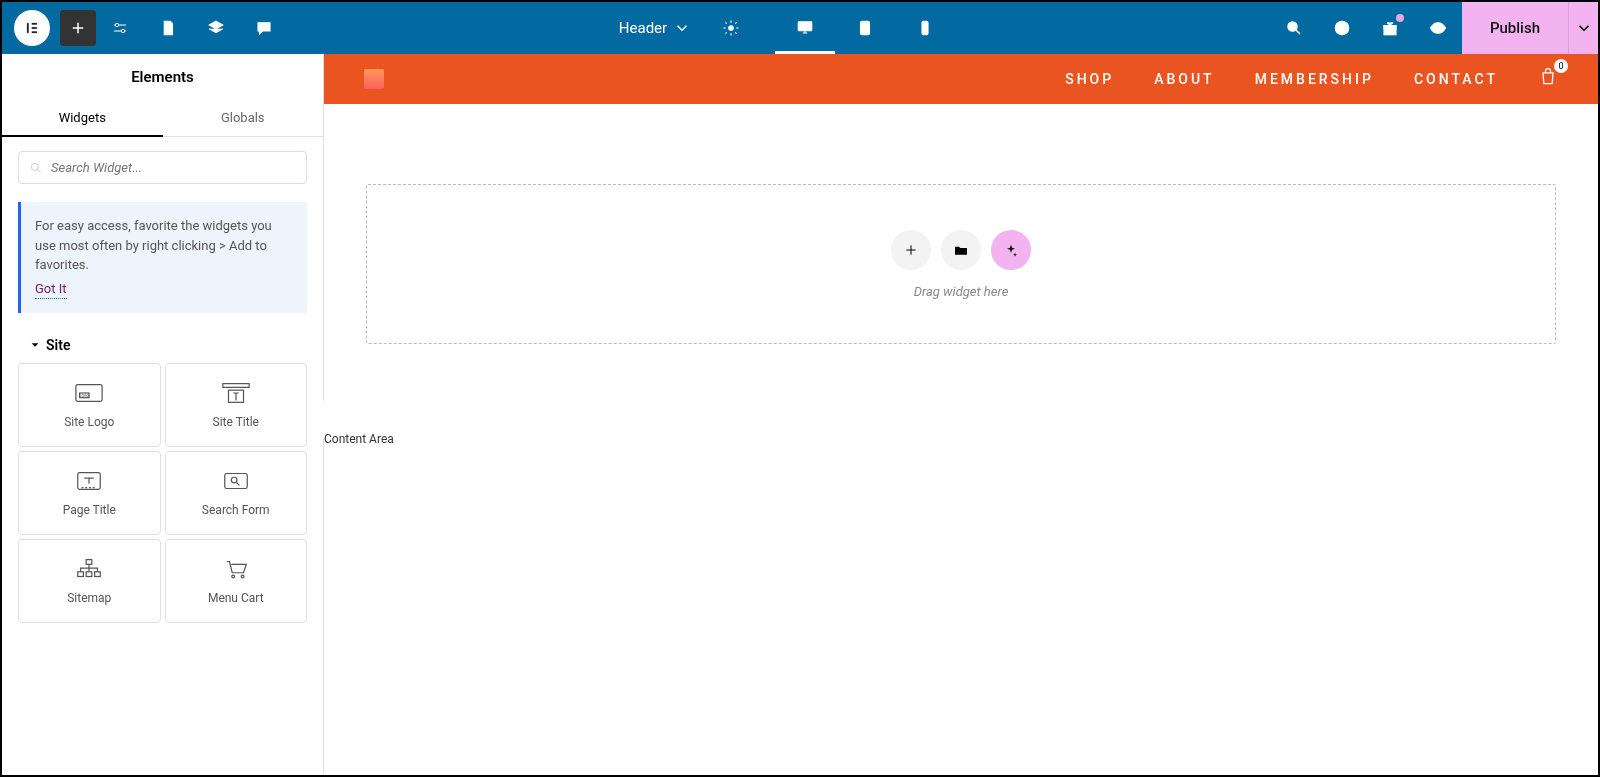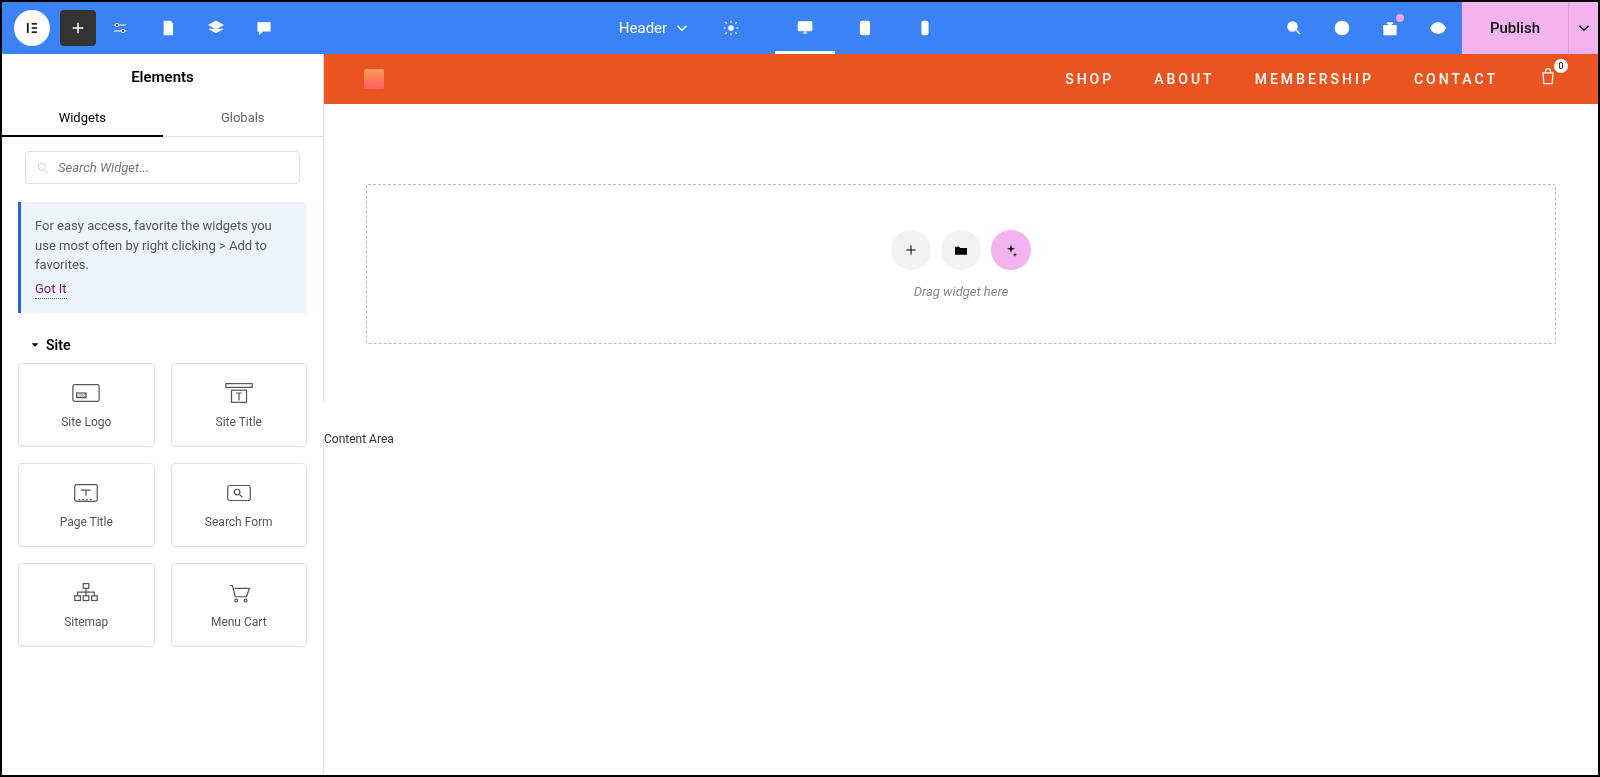--- a/index.html
+++ b/index.html
@@ -1,19 +1,19 @@
 <!DOCTYPE html>
 <html><head>
 <meta charset="utf-8">
 <style>
 * { margin: 0; padding: 0; box-sizing: border-box; font-family: -apple-system, BlinkMacSystemFont, "Segoe UI", Roboto, Arial, sans-serif; }
 body { width: 1600px; height: 777px; border: 2px solid #000; overflow: hidden; background: #fff; }
 
 
-.top-bar { display: flex; align-items: center; height: 52px; background: #3b82f6; color: #fff; }
+.top-bar { display: flex; align-items: center; height: 52px; background: #0369a1; color: #fff; }
 .top-bar .left { display: flex; align-items: center; gap: 0; }
 .logo-e { width: 36px; height: 36px; background: #fff; color: #000; border-radius: 50%; display: flex; align-items: center; justify-content: center; margin-left: 12px; }
 .icon-btn { width: 48px; height: 48px; display: flex; align-items: center; justify-content: center; cursor: pointer; }
 .icon-btn.dark { background: #333; border-radius: 4px; width: 36px; height: 36px; margin-left: 10px; }
 .top-bar svg { width: 18px; height: 18px; fill: #fff; stroke: #fff; }
 .top-center { flex: 1; display: flex; justify-content: center; align-items: center; gap: 0; }
 .header-dd { display: flex; align-items: center; gap: 6px; padding: 0 16px; font-size: 15px; }
 .device-btns { display: flex; gap: 0; margin-left: 20px; }
 .device-btn { width: 60px; height: 52px; display: flex; align-items: center; justify-content: center; cursor: pointer; }
 .device-btn.active { border-bottom: 3px solid #fff; }
@@ -23,27 +23,27 @@
 .gift-wrap { position: relative; }
 .gift-dot { position: absolute; top: 10px; right: 10px; width: 8px; height: 8px; background: #e5a8e3; border-radius: 50%; }
 
 
 .main { display: flex; height: calc(100% - 52px); }
 .sidebar { width: 322px; border-right: 1px solid #e0e0e0; display: flex; flex-direction: column; background: #fff; position: relative; }
 .sidebar-title { text-align: center; font-weight: 600; font-size: 15px; padding: 14px 4px; }
 .tabs { display: flex; }
 .tab { flex: 1; text-align: center; padding: 10px 0; font-size: 13px; color: #666; cursor: pointer; border-bottom: 1px solid #e0e0e0; }
 .tab.active { color: #000; border-bottom: 2px solid #000; }
-.search-box { margin: 14px 23px; border: 1px solid #ddd; border-radius: 4px; display: flex; align-items: flex-end; padding: 8px 10px; }
+.search-box { margin: 14px 16px; border: 1px solid #ddd; border-radius: 4px; display: flex; align-items: flex-end; padding: 8px 10px; }
 .search-box input { border: none; outline: none; flex: 1; font-size: 13px; font-style: italic; color: #999; background: transparent; }
 .search-box svg { width: 14px; height: 14px; stroke: #aaa; fill: none; margin-right: 8px; }
 .tip-box { margin: 4px 16px 16px; background: #eef4fb; border-left: 3px solid #2563eb; padding: 14px 14px; font-size: 13px; color: #555; line-height: 1.5; }
 .tip-box .gotit { color: #701a75; font-weight: 400; border-bottom: 1px dotted #2563eb; display: inline-block; margin-top: 4px; cursor: pointer; }
 .category { display: flex; align-items: center; gap: 6px; padding: 8px 16px 10px; font-size: 14px; font-weight: 600; margin-left: 12px; }
-.widgets-grid { display: grid; grid-template-columns: 1fr 1fr; gap: 16px; padding: 0 16px; }
+.widgets-grid { display: grid; grid-template-columns: 1fr 1fr; gap: 4px; padding: 0 16px; }
 .widget { border: 1px solid #e0e0e0; border-radius: 4px; height: 84px; display: flex; flex-direction: column; align-items: center; justify-content: center; gap: 10px; font-size: 12px; color: #555; cursor: grab; }
 .widget.highlighted { border: 3px solid #e53935; }
 .widget-icon { width: 30px; height: 24px; display: flex; align-items: center; justify-content: center; }
 .widget-icon svg { width: 30px; height: 24px; fill: none; stroke: #555; stroke-width: 1.3; }
 .collapse-handle { position: absolute; right: -14px; top: 346px; width: 14px; height: 40px; background: #fff; border: 1px solid #e0e0e0; border-left: none; border-radius: 0 4px 4px 0; display: flex; align-items: center; justify-content: center; cursor: pointer; }
 
 
 .canvas { flex: 1; display: flex; flex-direction: column; background: #fff; position: relative; }
 .site-header { background: #e95420; height: 50px; display: flex; align-items: center; padding: 0 40px; }
 .site-logo { width: 20px; height: 20px; background: linear-gradient(#ff9a56, #ff5e62); border-radius: 2px; }

